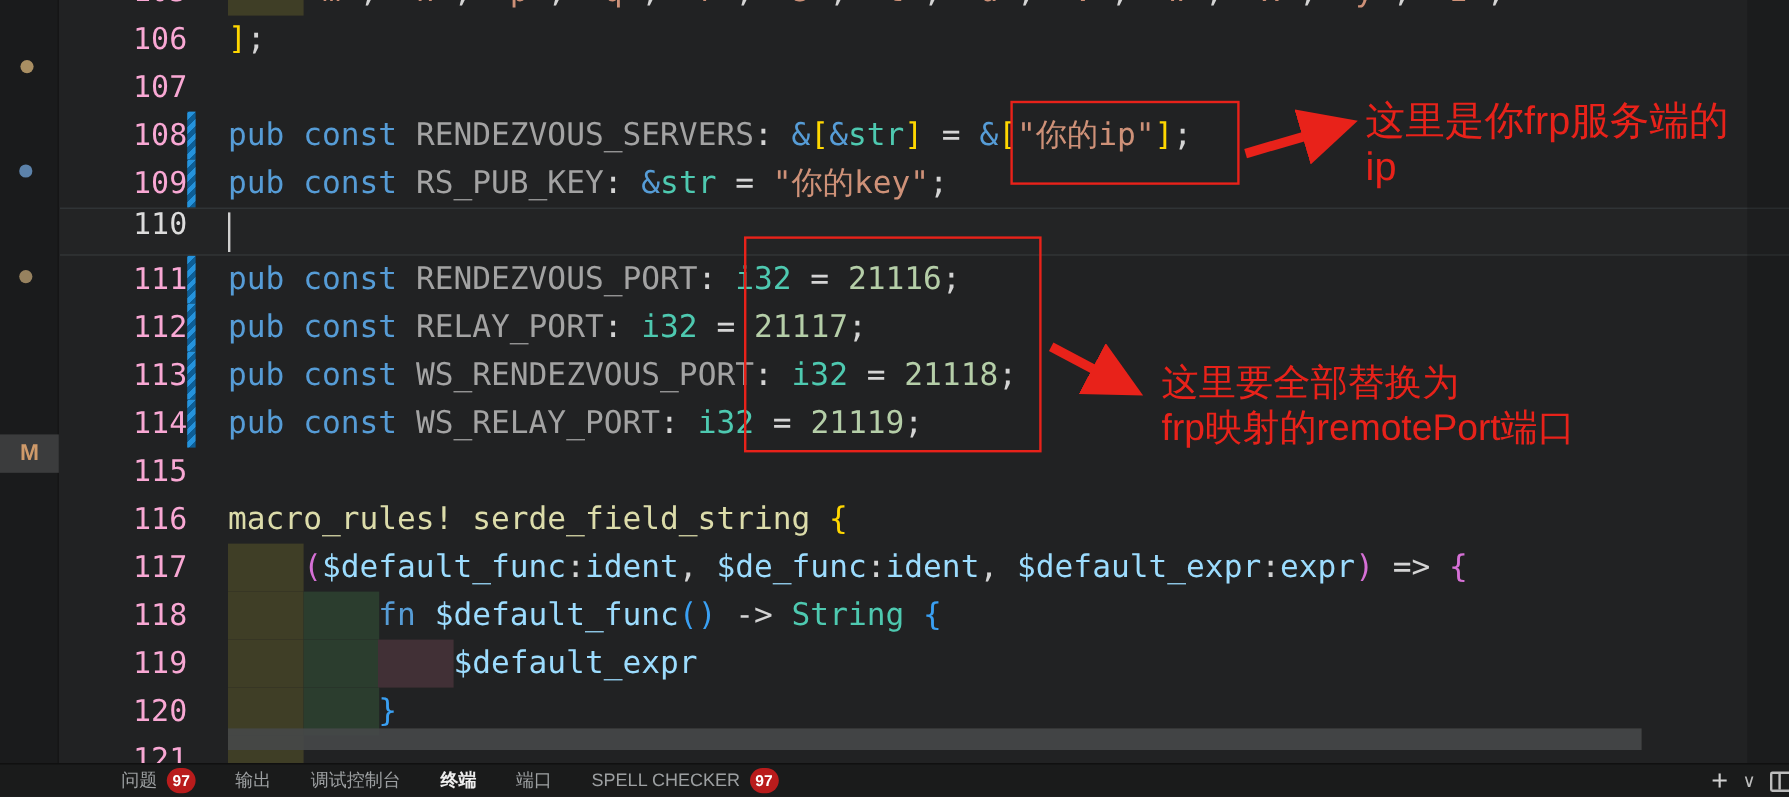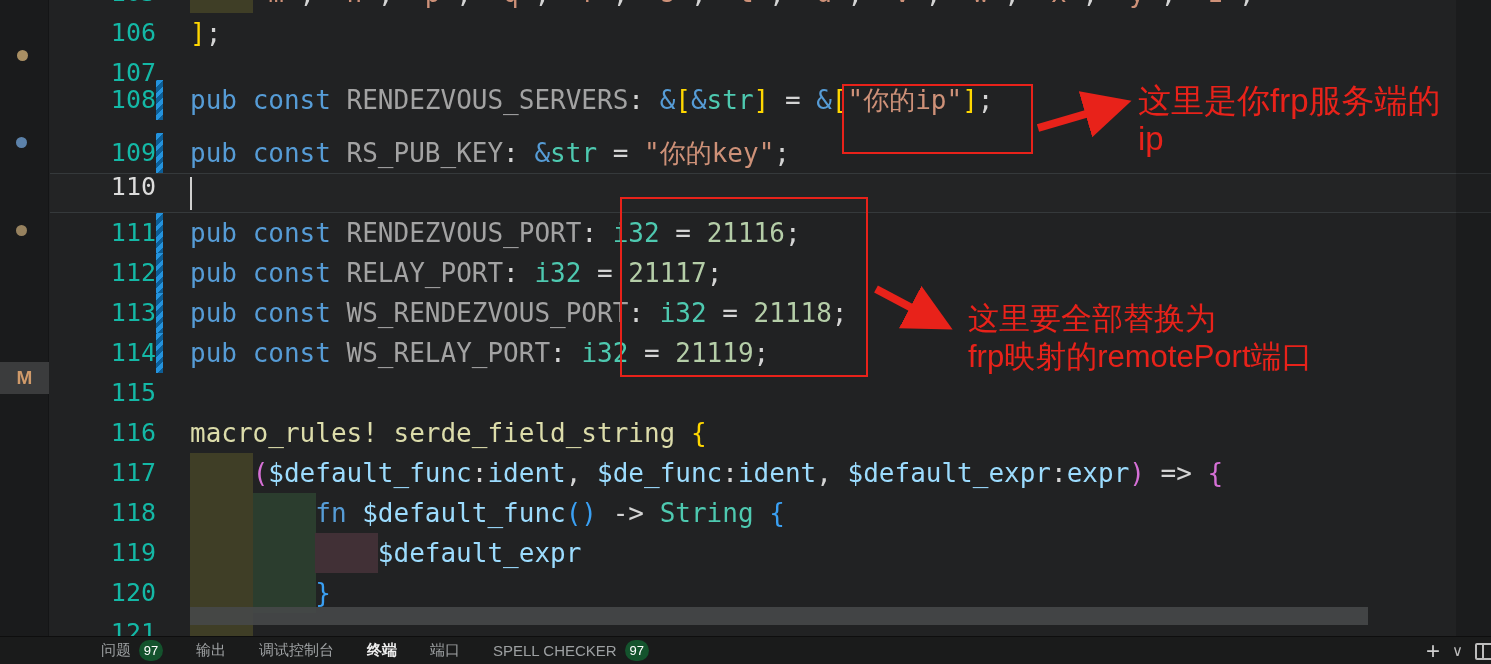--- a/index.html
+++ b/index.html
@@ -13,21 +13,21 @@
   .strip-dot { position:absolute; width:11px; height:11px; border-radius:50%; }
   #m-row { position:absolute; left:0; top:362px; width:49px; height:32px; background:#3b3c3d;
            display:flex; align-items:center; justify-content:center;
            font-size:19px; font-weight:bold; }
 
   
   #editor { position:absolute; left:50px; top:0; width:1441px; height:636px; overflow:hidden;
             font-family:"DejaVu Sans Mono","Liberation Mono",monospace; font-size:26px; }
   .line { position:absolute; left:0; width:1441px; height:40px; }
   .ln { position:absolute; left:52px; width:54px; height:40px; line-height:40px;
-        text-align:right; color:#14b8a6; font-size:25px; }
+        text-align:right; color:#f9a8d4; font-size:25px; }
   .ln.cur { color:#dcdcdc; }
   .gmark { position:absolute; left:106px; top:0; width:7px; height:40px;
            background:repeating-linear-gradient(315deg,#0d5e96 0 4px,#2493dd 4px 8px); }
   .codetxt { position:absolute; left:140px; top:0; height:40px; line-height:40px; white-space:pre; }
   .ind { position:absolute; top:0; width:63px; height:40px; }
   .ind.olive  { background:#3f3e26; }
   .ind.green  { background:#2b3d2e; }
   .ind.maroon { background:#413036; }
 
   .t-kw{color:#569cd6} .t-id{color:#a3a3a3} .t-type{color:#4ec9b0} .t-str{color:#ce9178}
@@ -53,22 +53,22 @@
   .annot-text { position:absolute; color:#e8221a; z-index:8; line-height:38px; white-space:pre; }
   #annot-ip     { left:1138px; top:82px;  font-size:33px; }
   #annot-ports  { left:968px;  top:300px; font-size:31px; }
 
   
   #panel { position:absolute; left:0; top:636px; width:1491px; height:28px; background:#1a1b1b;
            border-top:1px solid #0e0e0e; z-index:10; display:flex; align-items:center; }
   #panel-tabs { display:flex; align-items:center; gap:33px; padding-left:101px; }
   .ptab { display:flex; align-items:center; gap:8px; color:#9da0a2; font-size:15px; cursor:default; }
   .ptab.active .ptab-label { color:#eeeeee; font-weight:bold; }
-  .pbadge { min-width:24px; height:21px; padding:0 4px; border-radius:11px; background:#14532d;
-            color:#ffffff; font-size:13px; display:flex; align-items:center; justify-content:center; }
+  .pbadge { min-width:24px; height:21px; padding:0 4px; border-radius:11px; background:#b91c1c;
+            color:#ffffff; font-size:13px; display:flex; align-items:center; justify-content:center;font-weight:bold; }
   #panel-actions { position:absolute; right:4px; top:0; height:28px; display:flex; align-items:center; gap:12px; }
   #plus-icon { color:#cfcfcf; font-size:24px; line-height:24px; }
   #chevron-icon { color:#bdbdbd; font-size:15px; }
   #layout-icon { width:20px; height:17px; border:2px solid #bdbdbd; border-radius:2px; position:relative; margin-right:-8px; }
   #layout-icon::after { content:""; position:absolute; left:5px; top:0; width:2px; height:13px; background:#bdbdbd; }
 </style>
 </head>
 <body>
 
 <div id="screen">
@@ -82,21 +82,21 @@
           <div class="codetxt"><span class="t-ws">    </span><span class="t-str">'m'</span><span class="t-punc">, </span><span class="t-str">'n'</span><span class="t-punc">, </span><span class="t-str">'p'</span><span class="t-punc">, </span><span class="t-str">'q'</span><span class="t-punc">, </span><span class="t-str">'r'</span><span class="t-punc">, </span><span class="t-str">'s'</span><span class="t-punc">, </span><span class="t-str">'t'</span><span class="t-punc">, </span><span class="t-str">'u'</span><span class="t-punc">, </span><span class="t-str">'v'</span><span class="t-punc">, </span><span class="t-str">'w'</span><span class="t-punc">, </span><span class="t-str">'x'</span><span class="t-punc">, </span><span class="t-str">'y'</span><span class="t-punc">, </span><span class="t-str">'z'</span><span class="t-punc">,</span></div>
         </div>
         <div class="line" style="top: 13px;">
           <div class="ln">106</div>
           <div class="codetxt"><span class="t-b1">]</span><span class="t-punc">;</span></div>
         </div>
         <div class="line" style="top: 53px;">
           <div class="ln">107</div>
           <div class="codetxt"></div>
         </div>
-        <div class="line" style="top: 80px;">
+        <div class="line" style="top: 93px;">
           <div class="gmark"></div>
           <div class="ln">108</div>
           <div class="codetxt"><span class="t-kw">pub</span><span class="t-ws"> </span><span class="t-kw">const</span><span class="t-ws"> </span><span class="t-id">RENDEZVOUS_SERVERS</span><span class="t-punc">: </span><span class="t-kw">&amp;</span><span class="t-b1">[</span><span class="t-kw">&amp;</span><span class="t-type">str</span><span class="t-b1">]</span><span class="t-punc"> = </span><span class="t-kw">&amp;</span><span class="t-b1">[</span><span class="t-str">"你的ip"</span><span class="t-b1">]</span><span class="t-punc">;</span></div>
         </div>
         <div class="line" style="top: 133px;">
           <div class="gmark"></div>
           <div class="ln">109</div>
           <div class="codetxt"><span class="t-kw">pub</span><span class="t-ws"> </span><span class="t-kw">const</span><span class="t-ws"> </span><span class="t-id">RS_PUB_KEY</span><span class="t-punc">: </span><span class="t-kw">&amp;</span><span class="t-type">str</span><span class="t-punc"> = </span><span class="t-str">"你的key"</span><span class="t-punc">;</span></div>
         </div>
         <div class="line" style="top: 167px;">

